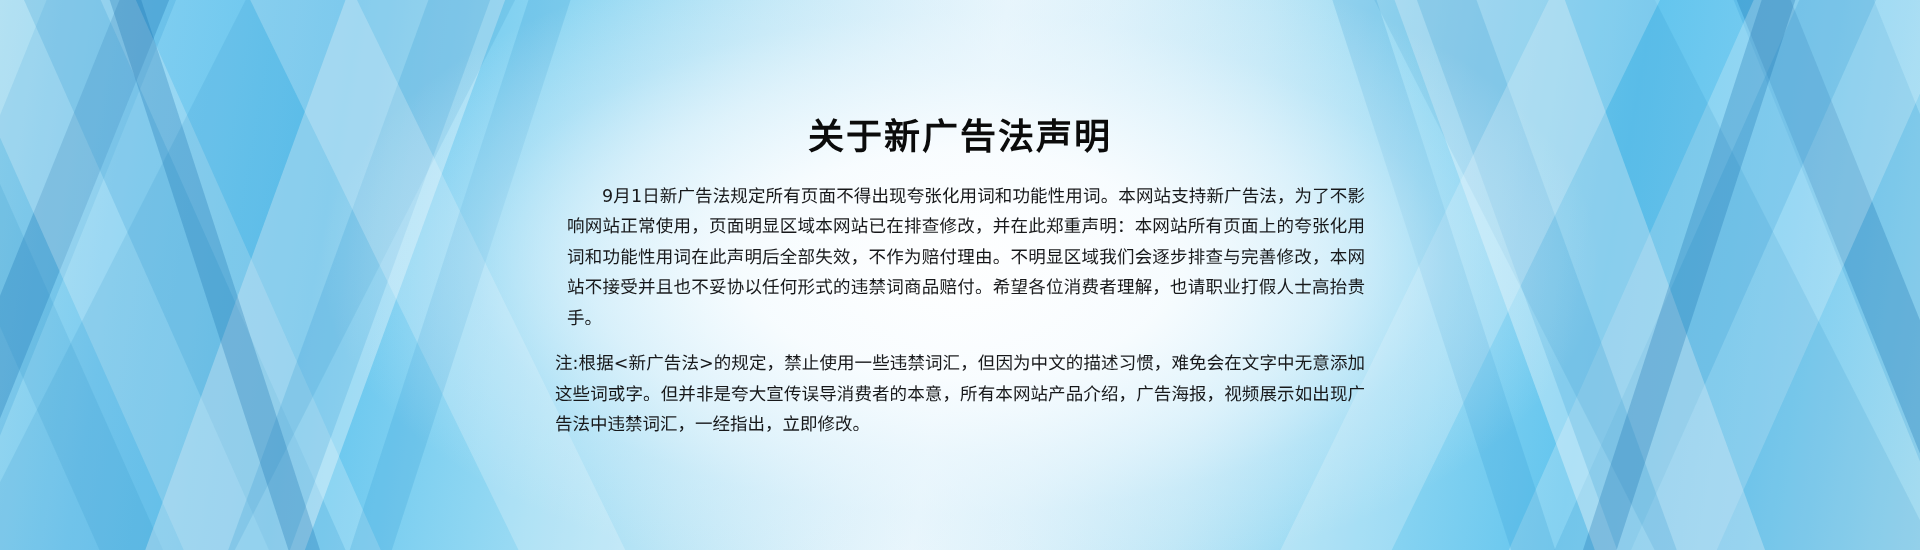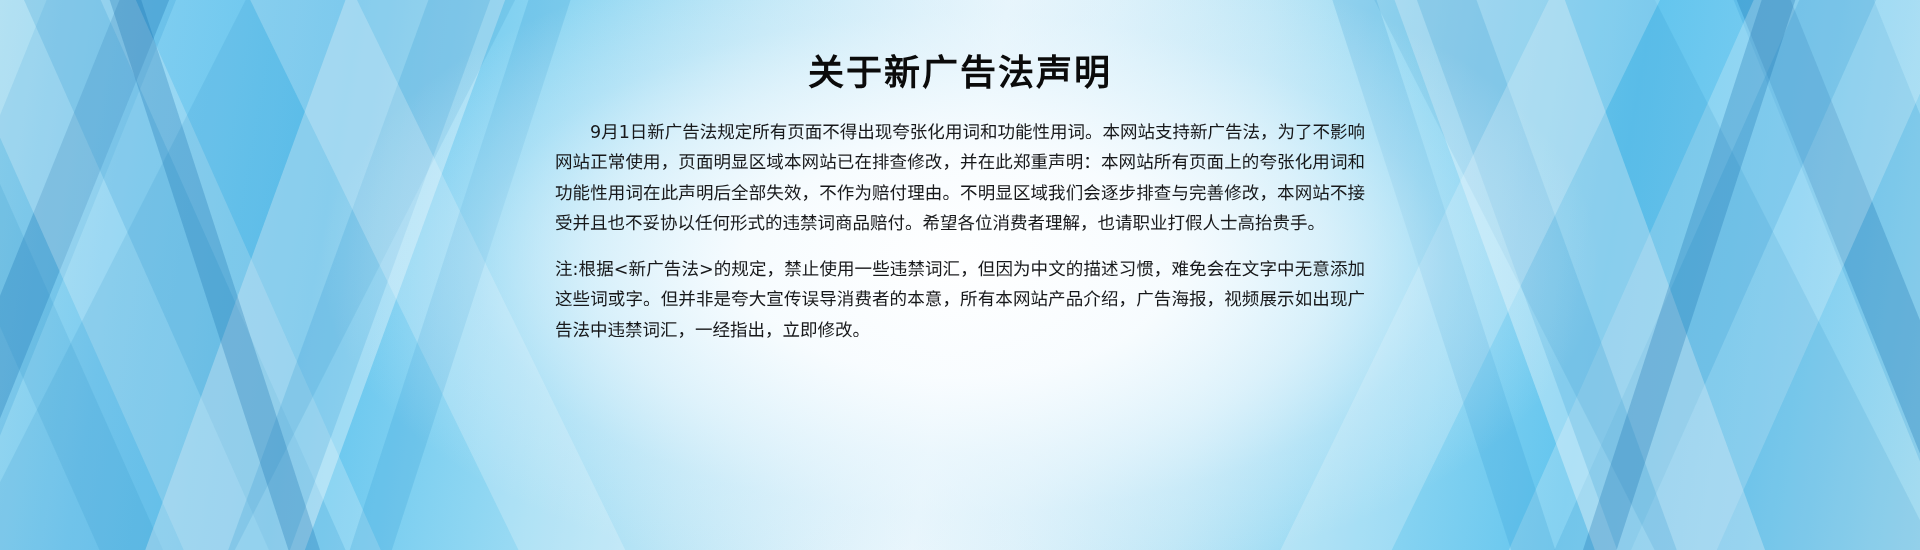--- a/index.html
+++ b/index.html
@@ -88,41 +88,41 @@
 
   
   .content {
     position: absolute;
     left: 50%;
     top: 0;
     transform: translateX(-50%);
     width: 810px;
     height: 100%;
     box-sizing: border-box;
-    padding-top: 50px;
+    padding-top: 114px;
     z-index: 5;
   }
   .headline {
     text-align: center;
     font-size: 36px;
     font-weight: 700;
     color: #0b0b0b;
     letter-spacing: 2px;
     line-height: 1.25;
     margin: 0 0 22px 0;
   }
   .para {
     font-size: 17.5px;
     line-height: 1.74;
     color: #17181a;
     text-align: justify;
     text-justify: inter-ideograph;
     margin: 0;
   }
-  .para.indent { text-indent: 2em; }
+  .para.indent { text-indent: 2em; margin-left: 12px; }
   .para + .para { margin-top: 15px; }
 </style>
 </head>
 <body>
 
 <div class="banner">
 
   <div class="deco-layer">
     <div class="ribbon l1 r-b"></div>
     <div class="ribbon l2 r-c"></div>

